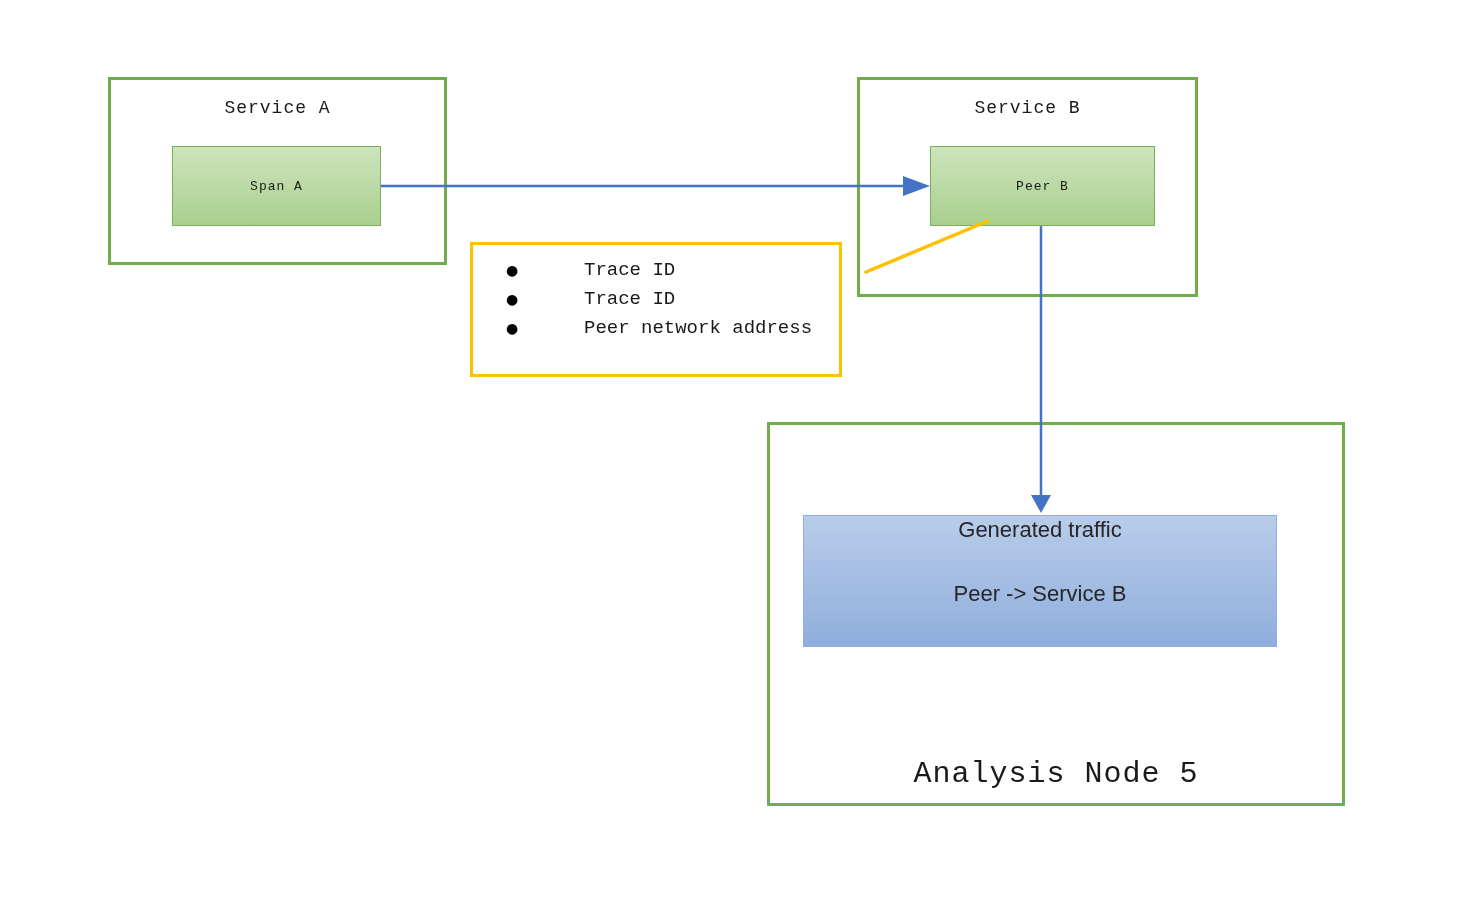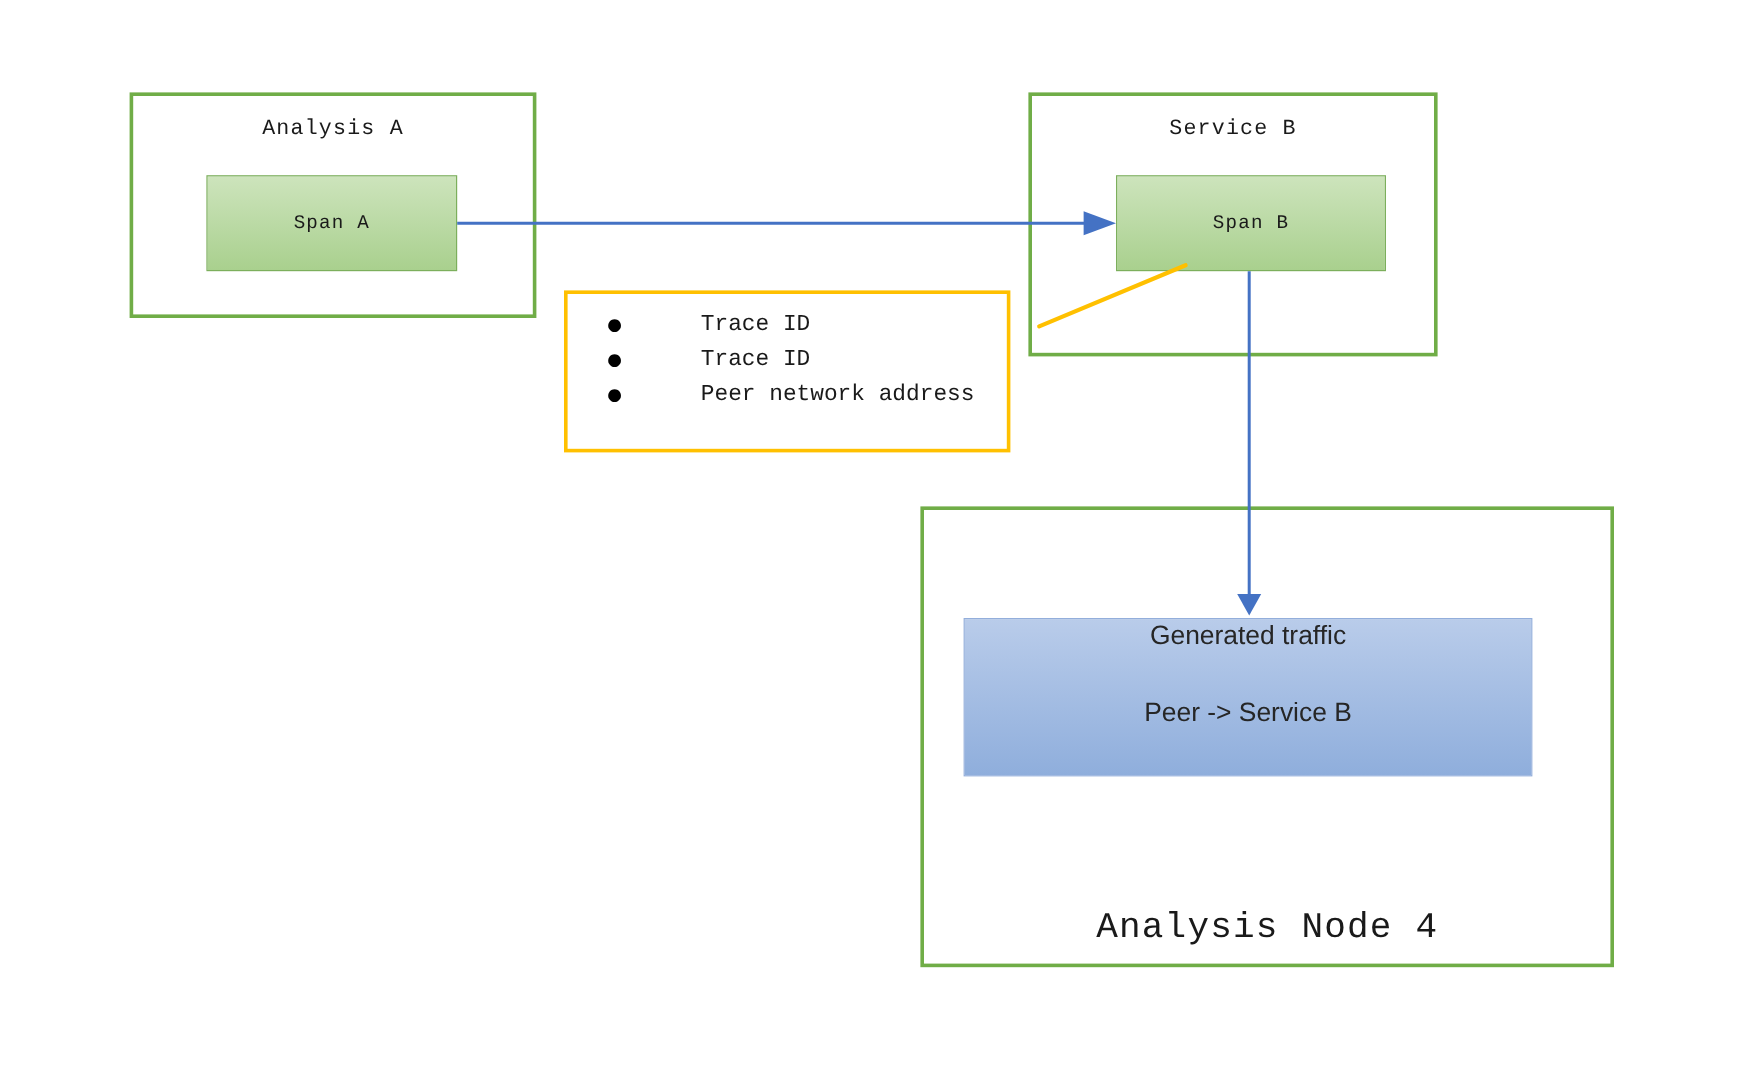--- a/index.html
+++ b/index.html
@@ -25,21 +25,21 @@
     letter-spacing: 1px;
     white-space: pre;
   }
 
   
   .span-box {
     position: absolute;
     border: 1.5px solid #7CAF5C;
     background: linear-gradient(180deg, #CDE4BC 0%, #A9D08E 100%);
     display: flex; align-items: center; justify-content: center;
-    font-size: 16px;
+    font-size: 13px;
     letter-spacing: 1px;
   }
 
   #service-a { left: 108px; top: 77px; width: 339px; height: 188px; }
   #span-a    { left: 61px;  top: 66px; width: 209px; height: 80px; }
 
   #service-b { left: 857px; top: 77px; width: 341px; height: 220px; }
   #span-b    { left: 70px;  top: 66px; width: 225px; height: 80px; }
 
   
@@ -96,47 +96,47 @@
     width: 1460px; height: 898px;
     pointer-events: none;
   }
 </style>
 </head>
 <body>
 
 <div class="canvas">
 
   <div class="outer-box" id="service-a">
-    <div class="box-title">Analysis A</div>
+    <div class="box-title">Service A</div>
     <div class="span-box" id="span-a">
       <span>Span A</span>
     </div>
   </div>
 
   <div class="outer-box" id="service-b">
     <div class="box-title">Service B</div>
     <div class="span-box" id="span-b">
-      <span>Span B</span>
+      <span>Peer B</span>
     </div>
   </div>
 
   <div class="callout-box">
     <ul class="callout-list">
       <li><span class="bullet">●</span><span>Trace ID</span></li>
       <li><span class="bullet">●</span><span>Trace ID</span></li>
       <li><span class="bullet">●</span><span>Peer network address</span></li>
     </ul>
   </div>
 
   <div class="outer-box" id="analysis-node">
     <div class="traffic-box">
       <div class="traffic-line1">Generated traffic</div>
       <div class="traffic-line2">Peer -&gt; Service B</div>
     </div>
-    <div class="node-title">Analysis Node 4</div>
+    <div class="node-title">Analysis Node 5</div>
   </div>
 
   <svg class="overlay" viewBox="0 0 1460 898" xmlns="http://www.w3.org/2000/svg">
 
     <line x1="381" y1="186" x2="904" y2="186" stroke="#4472C4" stroke-width="2.5"></line>
     <polygon points="903,176 903,196 930,186" fill="#4472C4"></polygon>
 
     <line x1="1041" y1="226" x2="1041" y2="496" stroke="#4472C4" stroke-width="2.5"></line>
     <polygon points="1031,495 1051,495 1041,513" fill="#4472C4"></polygon>
 

